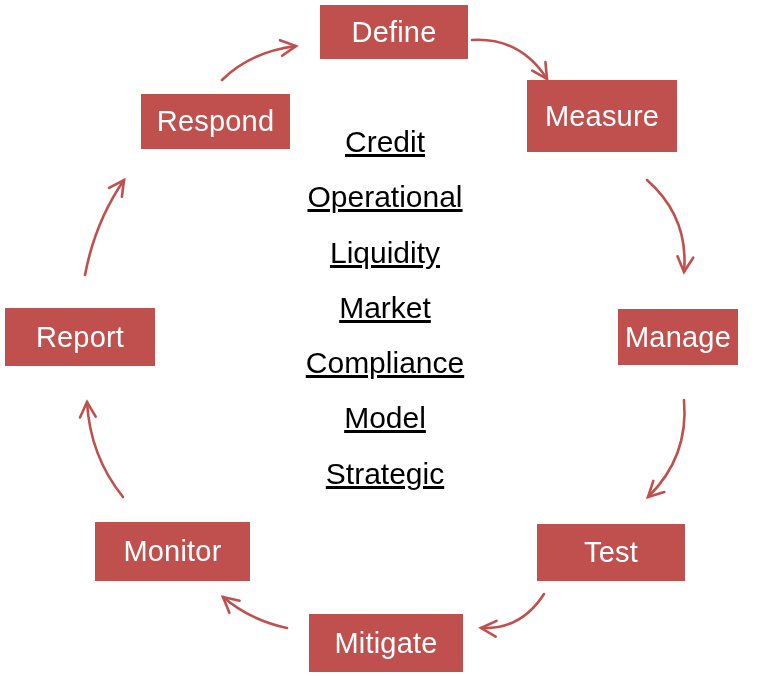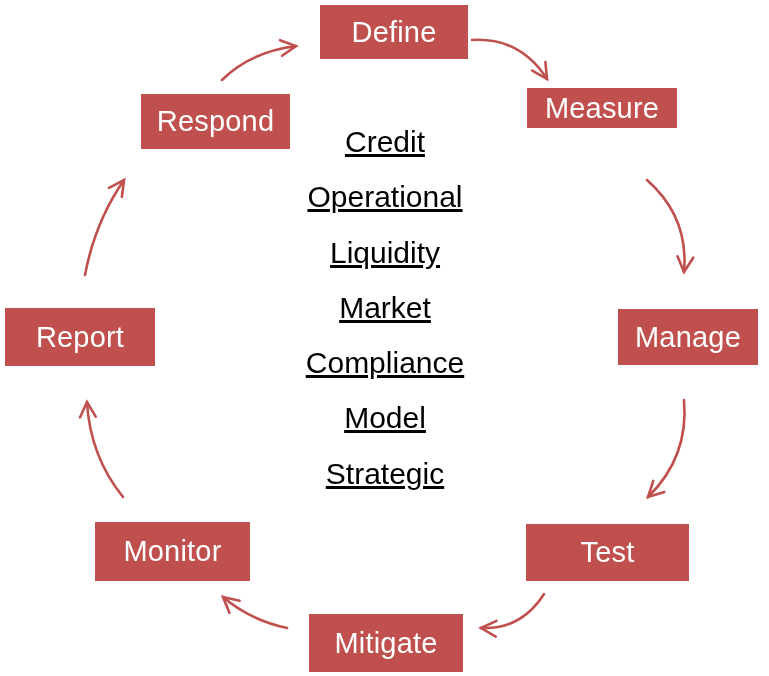--- a/index.html
+++ b/index.html
@@ -21,23 +21,23 @@
   .step-box{
     position:absolute;
     background:var(--box-fill);
     color:var(--box-text);
     display:flex;align-items:center;justify-content:center;
     font-size:29px;
     letter-spacing:0.2px;
     white-space:nowrap;
   }
   .b-define  {left:320px; top:5px;   width:148px; height:54px;}
-  .b-measure {left:527px; top:88px;  width:150px; height:40px;}
-  .b-manage  {left:618px; top:309px; width:140px; height:56px;}
-  .b-test    {left:526px; top:524px; width:163px; height:57px;}
+  .b-measure {left:527px; top:80px;  width:150px; height:72px;}
+  .b-manage  {left:618px; top:309px; width:120px; height:56px;}
+  .b-test    {left:537px; top:524px; width:148px; height:57px;}
   .b-mitigate{left:309px; top:614px; width:154px; height:58px;}
   .b-monitor {left:95px;  top:522px; width:155px; height:59px;}
   .b-report  {left:5px;   top:308px; width:150px; height:58px;}
   .b-respond {left:94px;  top:94px;  width:149px; height:55px;margin-left:47px;}
   .center-list{
     position:absolute;
     left:260px; top:114px; width:250px;
     text-align:center;
     color:var(--center-text);
     font-size:30px;

